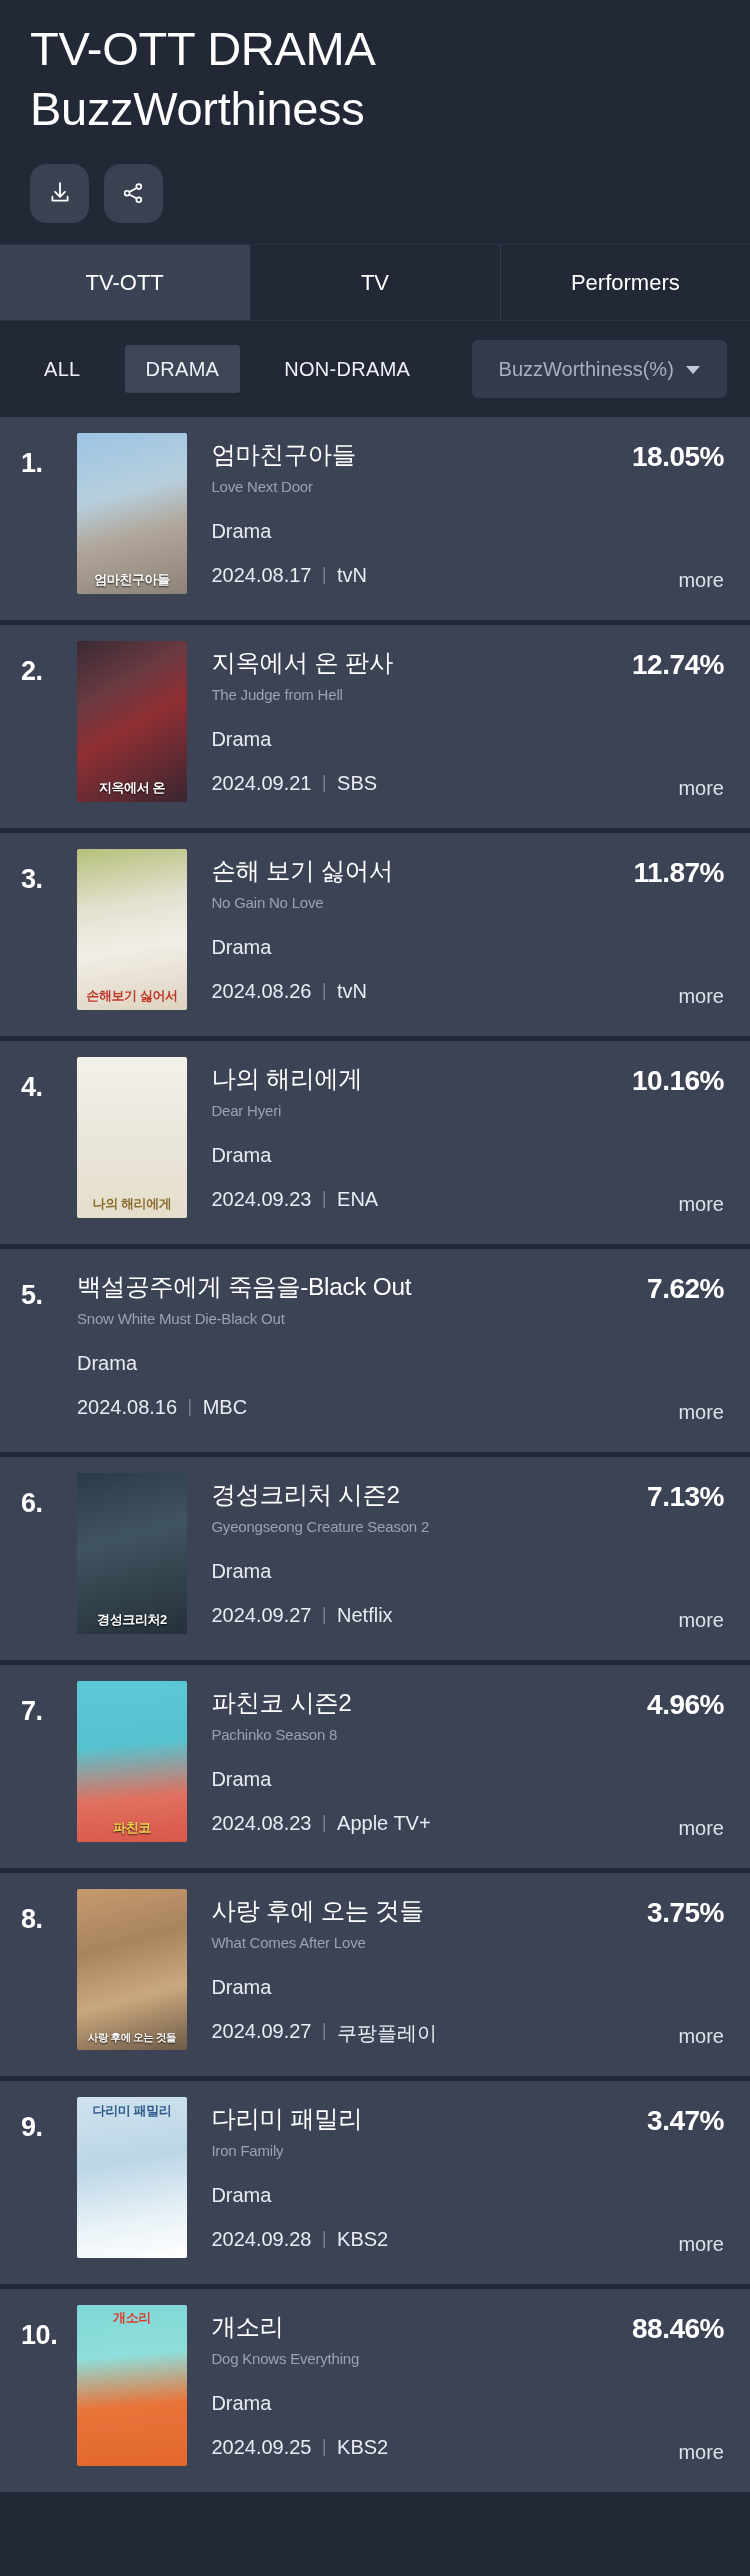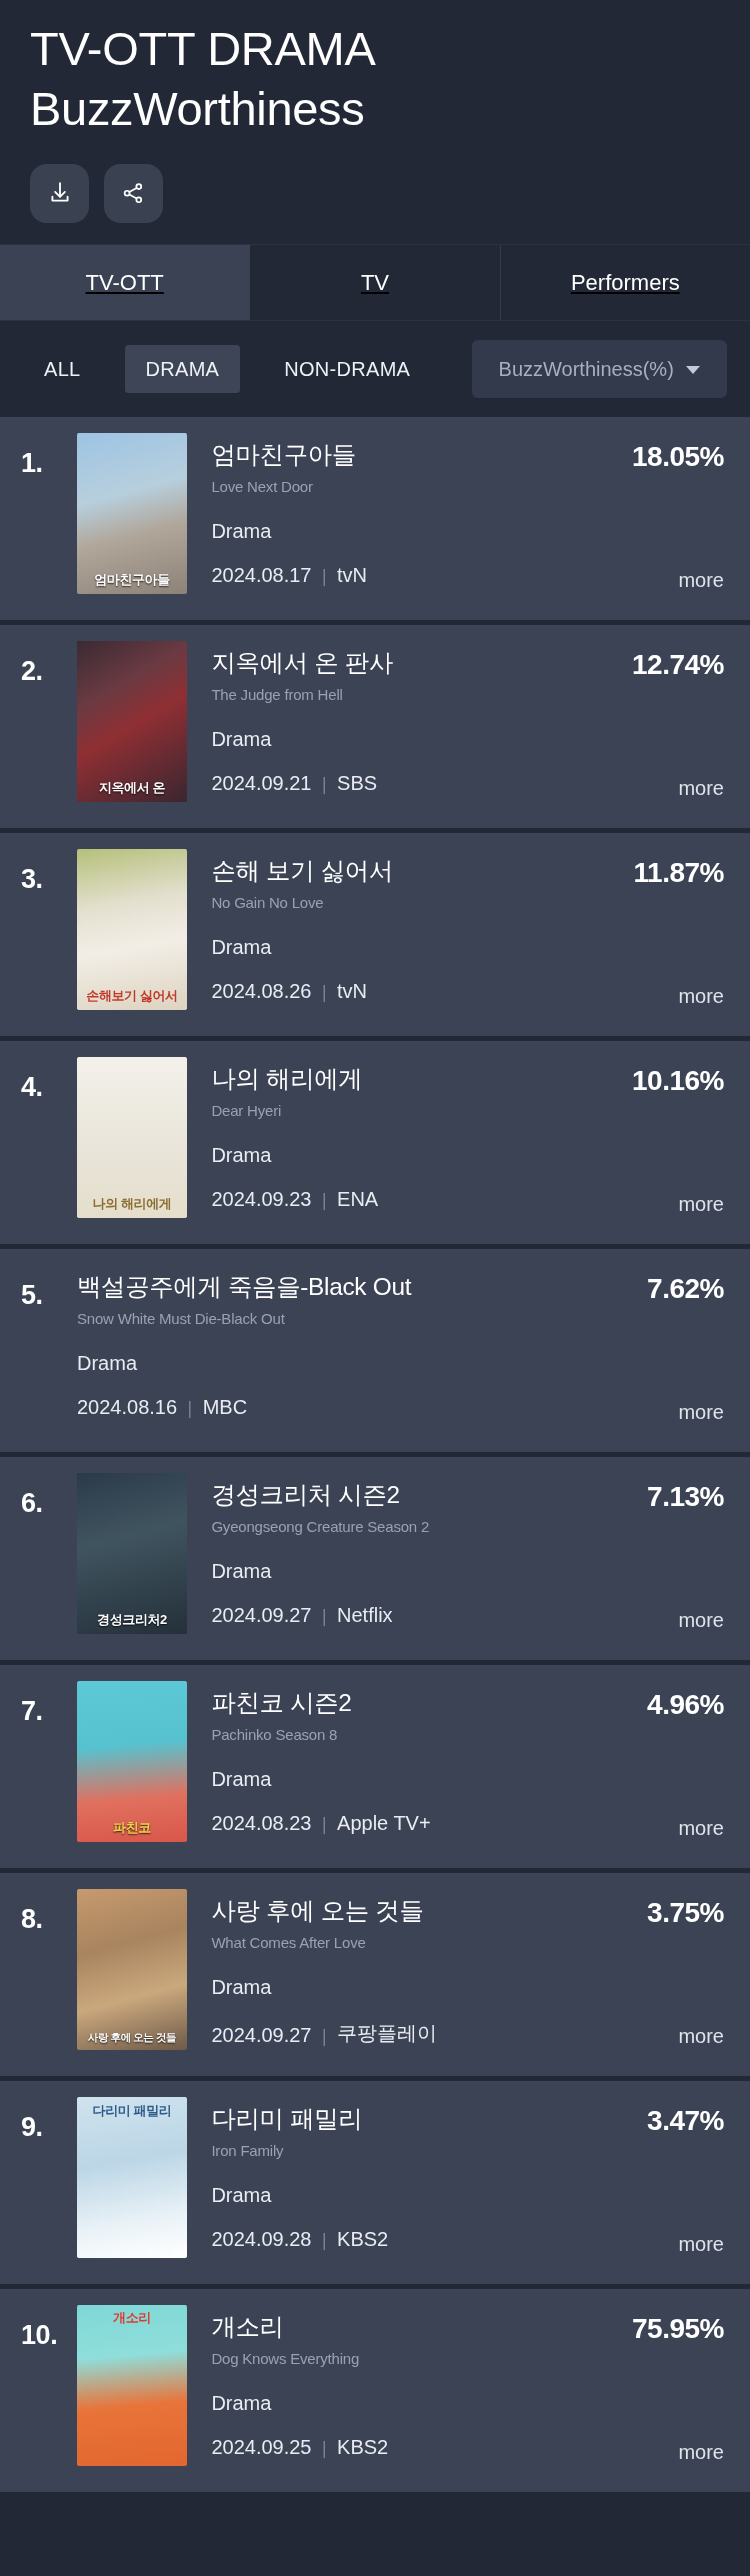--- a/index.html
+++ b/index.html
@@ -43,21 +43,20 @@
   }
   .icon-btn svg { display: block; }
 
   
   .tabs {
     display: flex;
     height: 77px;
     background: #86efac;
     border-top: 1.7px solid #2b3243;
     border-bottom: 1.7px solid #2b3243;
-    text-decoration: underline;
   }
   .tab {
     flex: 1;
     display: flex;
     align-items: center;
     justify-content: center;
     color: #ffffff;
     font-size: 22px;
     cursor: pointer;
     background: #222836;
@@ -174,21 +173,21 @@
   .genre {
     color: #e9ecf2;
     font-size: 20px;
     margin-top: 24.4px;
   }
   .meta {
     color: #e9ecf2;
     font-size: 20px;
     margin-top: 21px;
     display: flex;
-    align-items: flex-end;
+    align-items: flex-start;
     gap: 10.5px;
     white-space: nowrap;
   }
   .meta .sep { color: #7b8394; font-size: 17.5px; }
   .right {
     width: 157px;
     flex: none;
     display: flex;
     flex-direction: column;
     justify-content: space-between;
@@ -473,19 +472,19 @@
       <div class="title-kr">개소리</div>
       <div class="title-en">Dog Knows Everything</div>
       <div class="genre">Drama</div>
       <div class="meta">
         <span>2024.09.25</span>
         <span class="sep">|</span>
         <span>KBS2</span>
       </div>
     </div>
     <div class="right">
-      <div class="score">75.95%</div>
+      <div class="score">88.46%</div>
       <button class="more">more</button>
     </div>
   </div>
 
 </div>
 
 
 </body></html>

